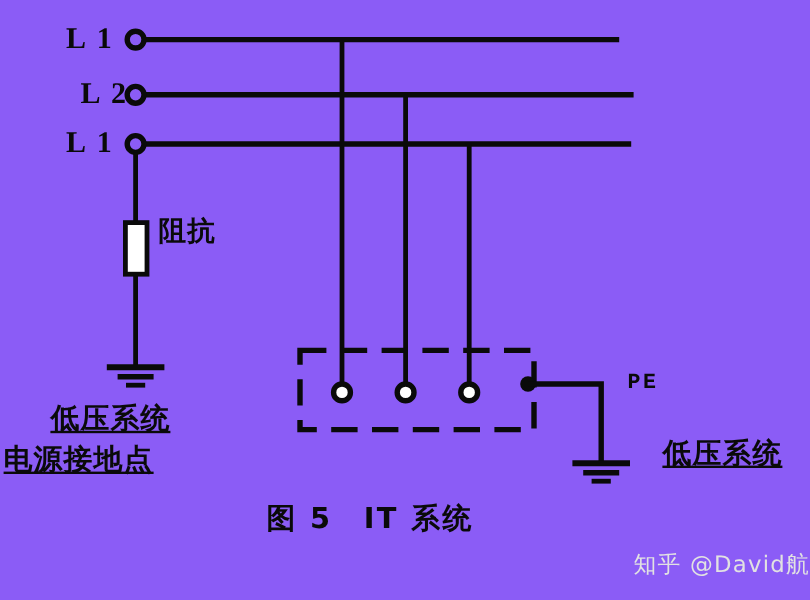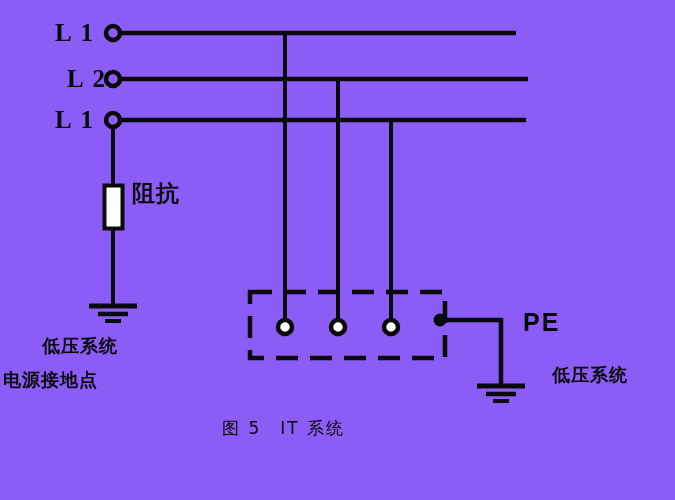--- a/index.html
+++ b/index.html
@@ -34,31 +34,31 @@
     font-size: 25px;
     font-weight: 700;
     letter-spacing: 2px;
   }
   .cjk {
     font-family: "DejaVu Sans", "Liberation Sans", sans-serif;
     font-weight: 700;
     color: #0a0a0a;
   }
   .cjk-lg { font-size: 23px; letter-spacing: 1px; }
-  .cjk-md { font-size: 18px; letter-spacing: 1px; }
+  .cjk-md { font-size: 24px; letter-spacing: 1px; text-decoration: underline; }
   .pe-label {
-    font-family: Liberation Sans, sans-serif;
-    font-size: 25px;
+    font-family: Liberation Mono, monospace;
+    font-size: 18px;
     font-weight: 700;
     letter-spacing: 2px;
   }
   .caption {
     font-family: "DejaVu Sans", "Liberation Sans", sans-serif;
-    font-size: 17px;
-    font-weight: 400;
+    font-size: 24px;
+    font-weight: 700;
     letter-spacing: 2px;
   }
   .watermark {
     font-family: "DejaVu Sans", "Liberation Sans", sans-serif;
     font-size: 19px;
     color: #e2e2e2;
     letter-spacing: 1px;
     font-weight: 400;
   }
 </style>
@@ -128,14 +128,15 @@
   <div class="txt cjk cjk-md" style="left:42px; top:337px;">低压系统</div>
   <div class="txt cjk cjk-md" style="left:3px; top:371px;">电源接地点</div>
 
 
   <div class="txt pe-label" style="left:523px; top:310px;">PE</div>
 
   <div class="txt cjk cjk-md" style="left:552px; top:366px;">低压系统</div>
 
   <div class="txt caption" style="left:222px; top:420px;">图 5　IT 系统</div>
 
+  <div class="txt watermark" style="left:528px; top:462px;">知乎 @David航</div>
 
 </div>
 
 </body></html>

